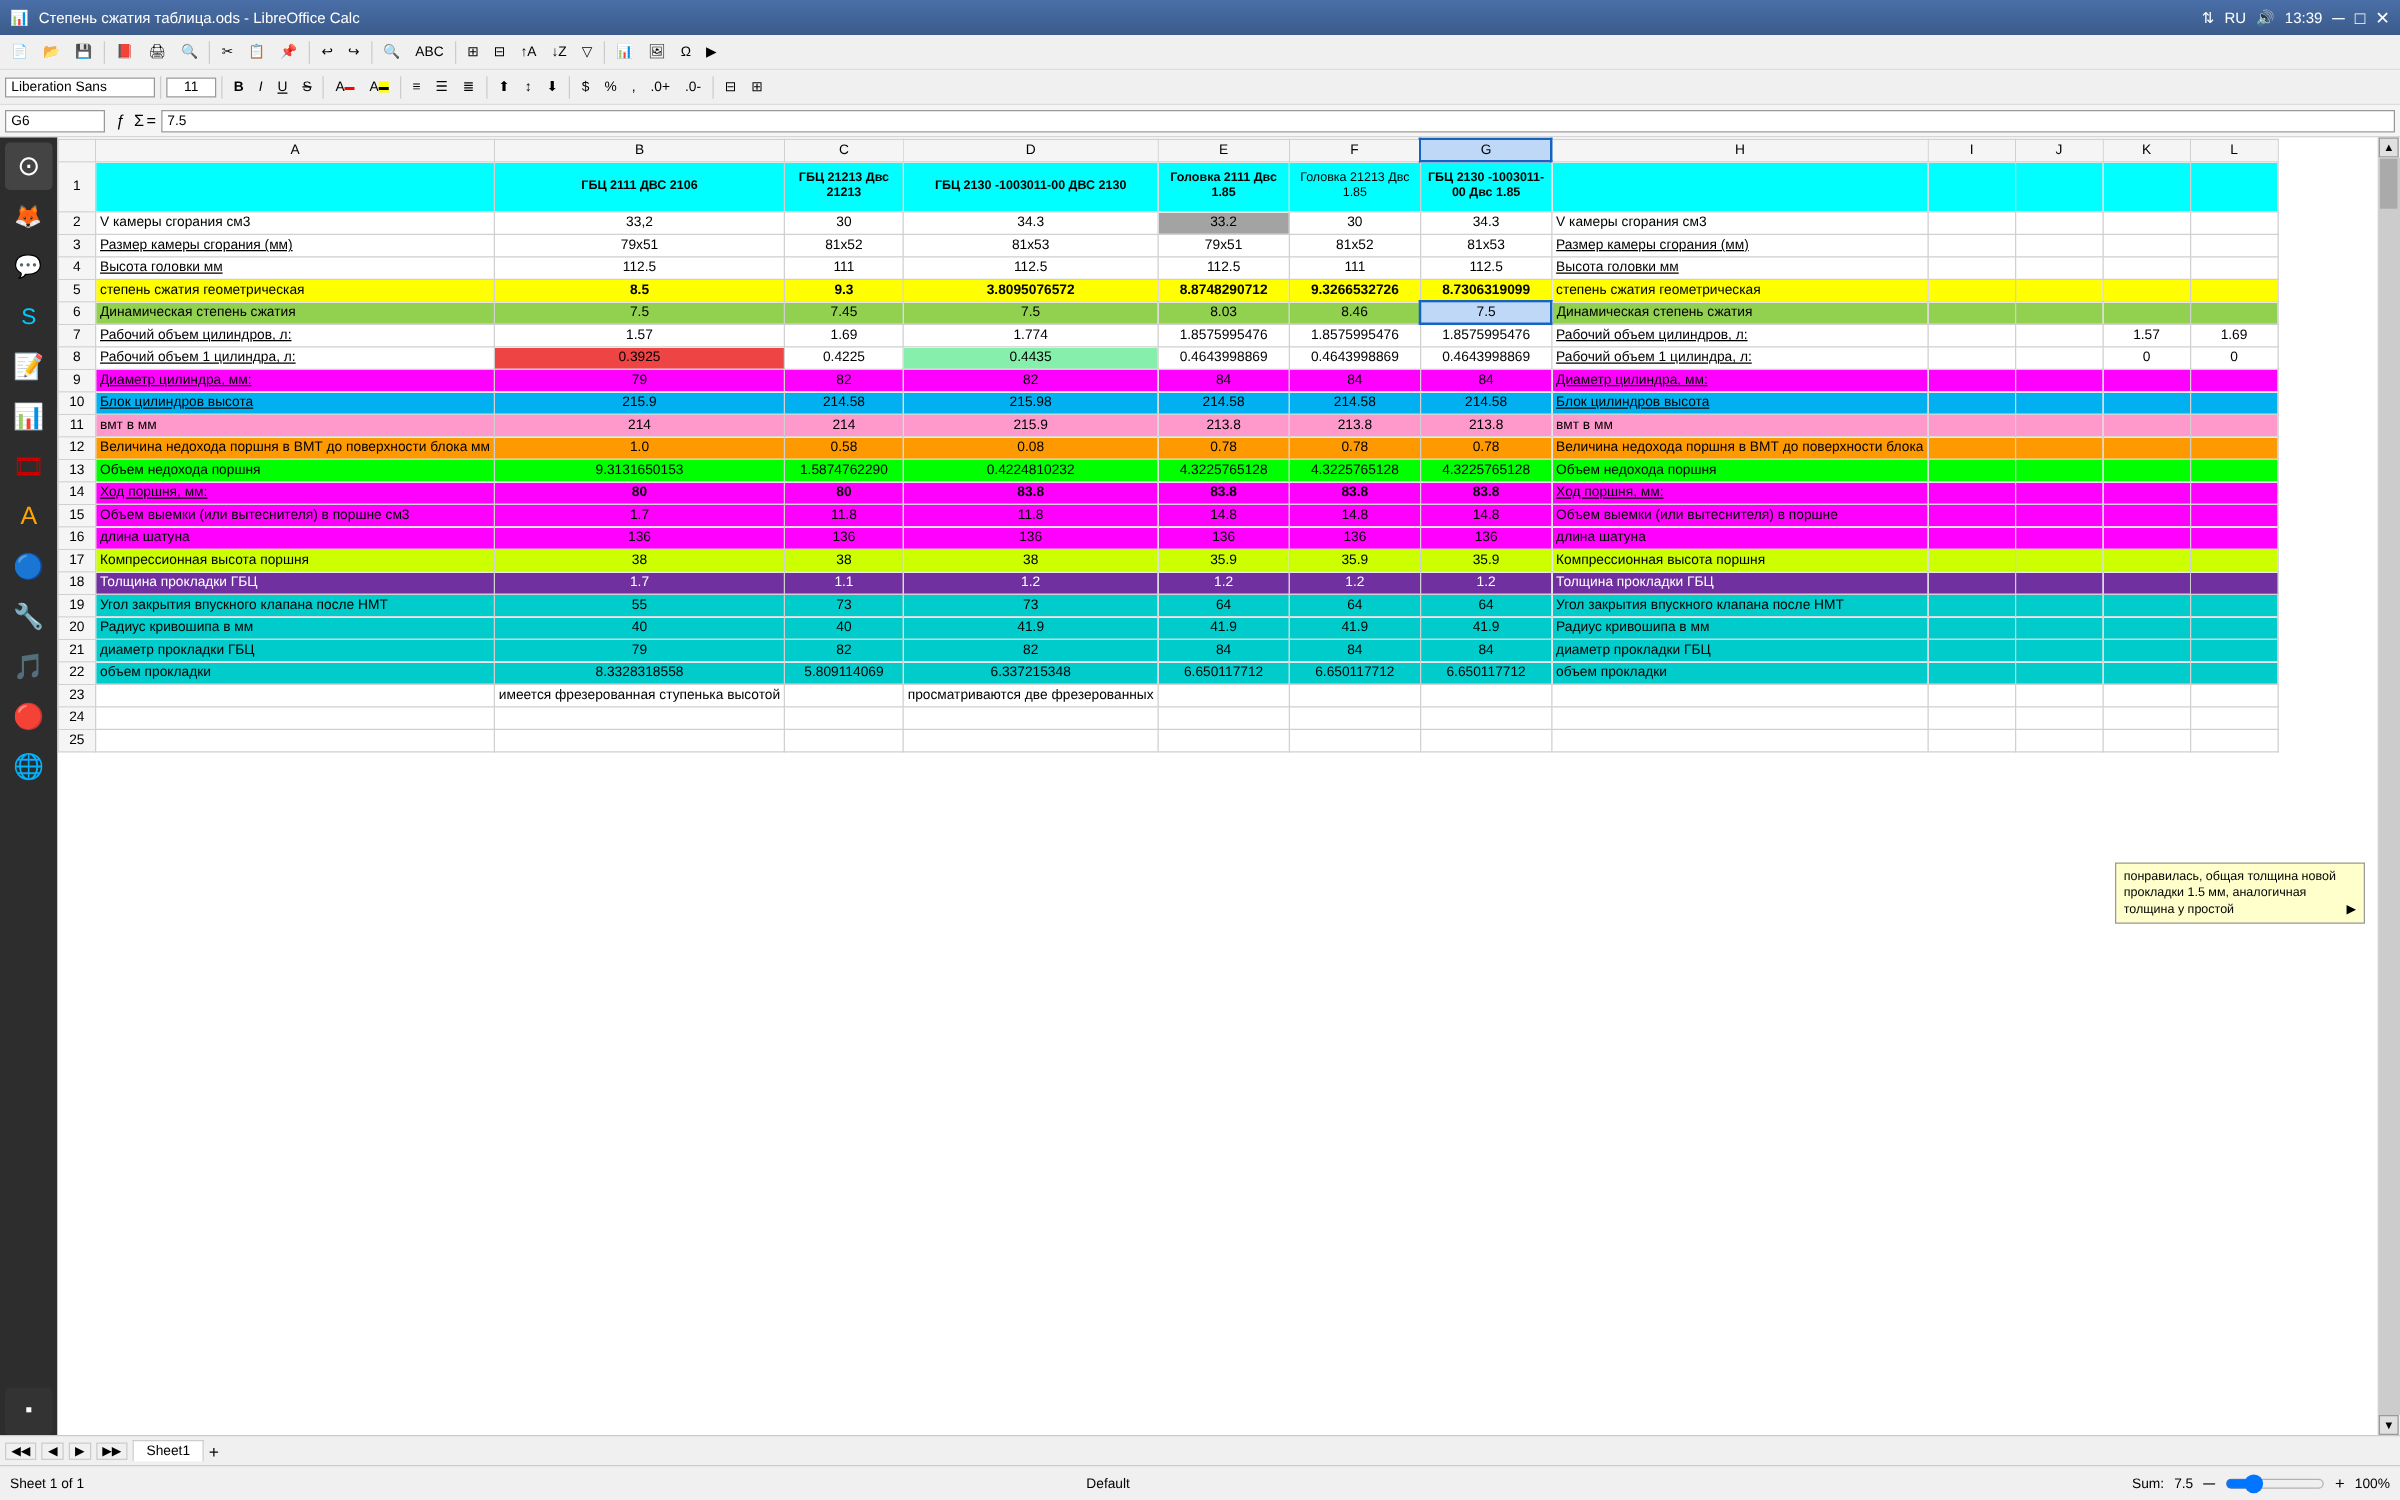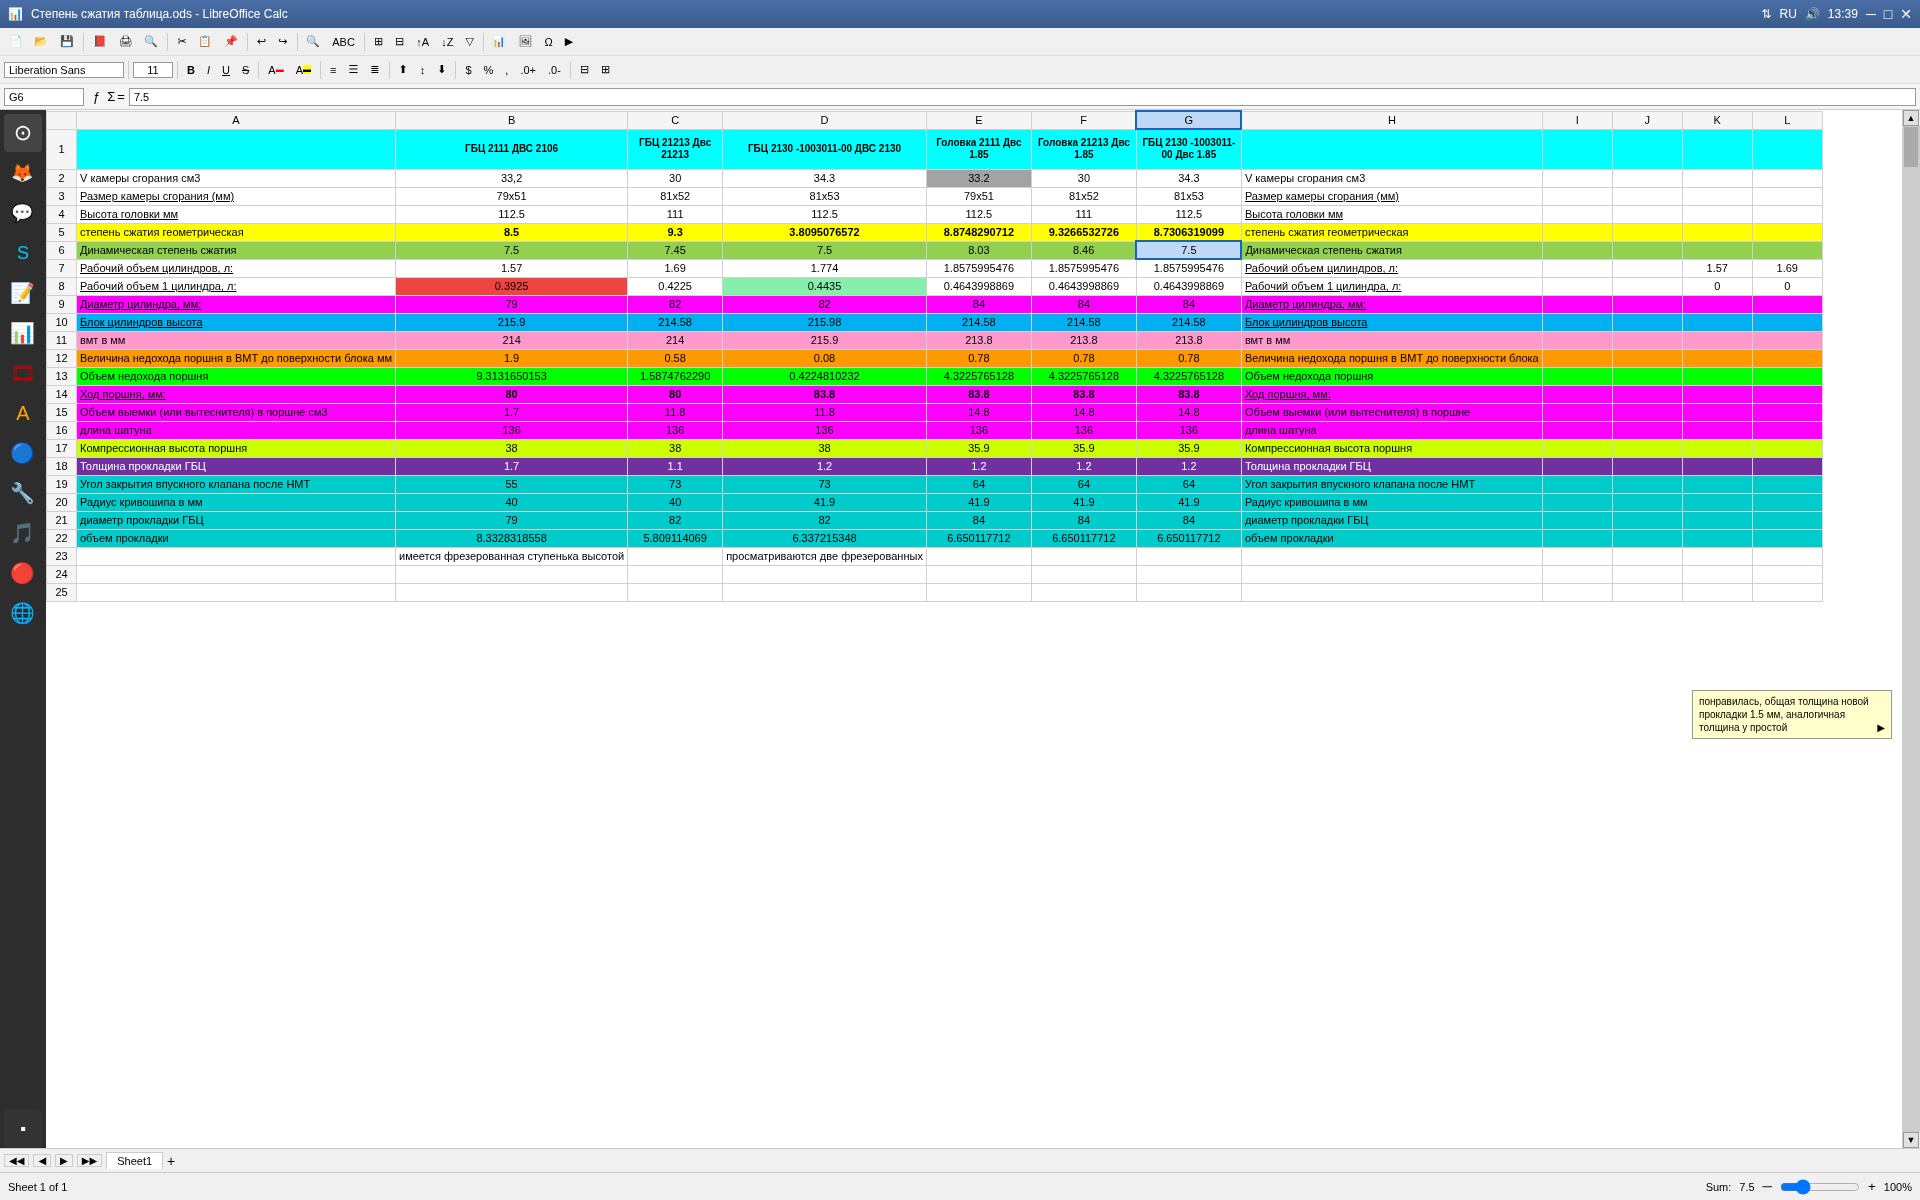--- a/index.html
+++ b/index.html
@@ -391,21 +391,21 @@
         </thead>
         <tbody id="sheet-body">
 
         <tr>
               <td class="row-num">1</td>
               <td style="background-color: rgb(0, 255, 255); text-align: center; font-weight: bold; font-size: 10px; white-space: normal; height: 40px; vertical-align: middle; line-height: 1.2;"></td>
               <td style="background-color: rgb(0, 255, 255); text-align: center; font-weight: bold; font-size: 10px; white-space: normal; height: 40px; vertical-align: middle; line-height: 1.2;">ГБЦ 2111 ДВС 2106</td>
               <td style="background-color: rgb(0, 255, 255); text-align: center; font-weight: bold; font-size: 10px; white-space: normal; height: 40px; vertical-align: middle; line-height: 1.2;">ГБЦ 21213 Двс 21213</td>
               <td style="background-color: rgb(0, 255, 255); text-align: center; font-weight: bold; font-size: 10px; white-space: normal; height: 40px; vertical-align: middle; line-height: 1.2;">ГБЦ 2130 -1003011-00 ДВС 2130</td>
               <td style="background-color: rgb(0, 255, 255); text-align: center; font-weight: bold; font-size: 10px; white-space: normal; height: 40px; vertical-align: middle; line-height: 1.2;">Головка 2111 Двс 1.85</td>
-              <td style="background-color: rgb(0, 255, 255); text-align: center; font-weight: bold; font-size: 10px; white-space: normal; height: 40px; vertical-align: middle; line-height: 1.2;">Головка 21213 Двс 1.85</td>
+              <td style="background-color: rgb(0, 255, 255); text-align: center; font-weight: normal; font-size: 10px; white-space: normal; height: 40px; vertical-align: middle; line-height: 1.2;">Головка 21213 Двс 1.85</td>
               <td style="background-color: rgb(0, 255, 255); text-align: center; font-weight: bold; font-size: 10px; white-space: normal; height: 40px; vertical-align: middle; line-height: 1.2;">ГБЦ 2130 -1003011-00 Двс 1.85</td>
               <td style="background-color: rgb(0, 255, 255); text-align: center; font-weight: bold; font-size: 10px; white-space: normal; height: 40px; vertical-align: middle; line-height: 1.2;"></td>
               <td style="background-color: rgb(0, 255, 255); text-align: center; font-weight: bold; font-size: 10px; white-space: normal; height: 40px; vertical-align: middle; line-height: 1.2;"></td>
               <td style="background-color: rgb(0, 255, 255); text-align: center; font-weight: bold; font-size: 10px; white-space: normal; height: 40px; vertical-align: middle; line-height: 1.2;"></td>
               <td style="background-color: rgb(0, 255, 255); text-align: center; font-weight: bold; font-size: 10px; white-space: normal; height: 40px; vertical-align: middle; line-height: 1.2;"></td>
               <td style="background-color: rgb(0, 255, 255); text-align: center; font-weight: bold; font-size: 10px; white-space: normal; height: 40px; vertical-align: middle; line-height: 1.2;"></td>
             </tr>
             <tr>
               <td class="row-num">2</td>
               <td style="background-color: rgb(255, 255, 255); text-align: left;">V камеры сгорания см3</td>
@@ -552,21 +552,21 @@
               <td style="background-color: rgb(255, 153, 204); text-align: center;">213.8</td>
               <td style="background-color: rgb(255, 153, 204); text-align: left;">вмт в мм</td>
               <td style="background-color: rgb(255, 153, 204); text-align: center;"></td>
               <td style="background-color: rgb(255, 153, 204); text-align: center;"></td>
               <td style="background-color: rgb(255, 153, 204); text-align: center;"></td>
               <td style="background-color: rgb(255, 153, 204); text-align: center;"></td>
             </tr>
             <tr>
               <td class="row-num">12</td>
               <td style="background-color: rgb(255, 153, 0); text-align: left;">Величина недохода поршня в ВМТ до поверхности блока мм</td>
-              <td style="background-color: rgb(255, 153, 0); text-align: center;">1.9</td>
+              <td style="background-color: rgb(255, 153, 0); text-align: center;">1.0</td>
               <td style="background-color: rgb(255, 153, 0); text-align: center;">0.58</td>
               <td style="background-color: rgb(255, 153, 0); text-align: center;">0.08</td>
               <td style="background-color: rgb(255, 153, 0); text-align: center;">0.78</td>
               <td style="background-color: rgb(255, 153, 0); text-align: center;">0.78</td>
               <td style="background-color: rgb(255, 153, 0); text-align: center;">0.78</td>
               <td style="background-color: rgb(255, 153, 0); text-align: left;">Величина недохода поршня в ВМТ до поверхности блока</td>
               <td style="background-color: rgb(255, 153, 0); text-align: center;"></td>
               <td style="background-color: rgb(255, 153, 0); text-align: center;"></td>
               <td style="background-color: rgb(255, 153, 0); text-align: center;"></td>
               <td style="background-color: rgb(255, 153, 0); text-align: center;"></td>
@@ -789,20 +789,23 @@
   <button style="font-size:10px; border:1px solid #ccc; background:#f0f0f0; cursor:pointer; padding:0 4px;">◀◀</button>
   <button style="font-size:10px; border:1px solid #ccc; background:#f0f0f0; cursor:pointer; padding:0 4px;">◀</button>
   <button style="font-size:10px; border:1px solid #ccc; background:#f0f0f0; cursor:pointer; padding:0 4px;">▶</button>
   <button style="font-size:10px; border:1px solid #ccc; background:#f0f0f0; cursor:pointer; padding:0 4px;">▶▶</button>
   <div id="sheet-tab">Sheet1</div>
   <button style="font-size:14px; border:none; background:transparent; cursor:pointer;">+</button>
 </div>
 
 <div id="statusbar">
   <span>Sheet 1 of 1</span>
+  <div style="flex:1; display:flex; justify-content:center;">
+    <span>Default</span>
+  </div>
   <div id="statusbar-right">
     <span>Sum: </span>
     <span>7.5</span>
     <button style="border:none; background:transparent; cursor:pointer;">─</button>
     <input type="range" min="10" max="400" value="100" style="width: 80px;">
     <button style="border:none; background:transparent; cursor:pointer;">+</button>
     <span>100%</span>
   </div>
 </div>
 

